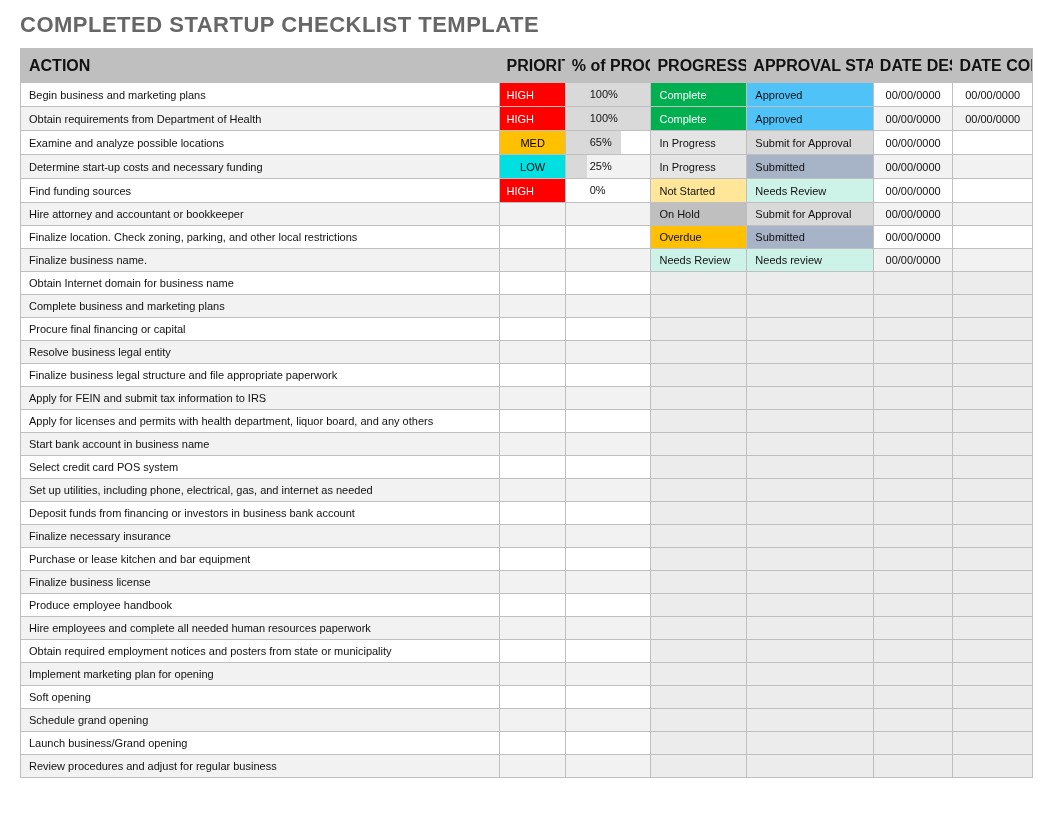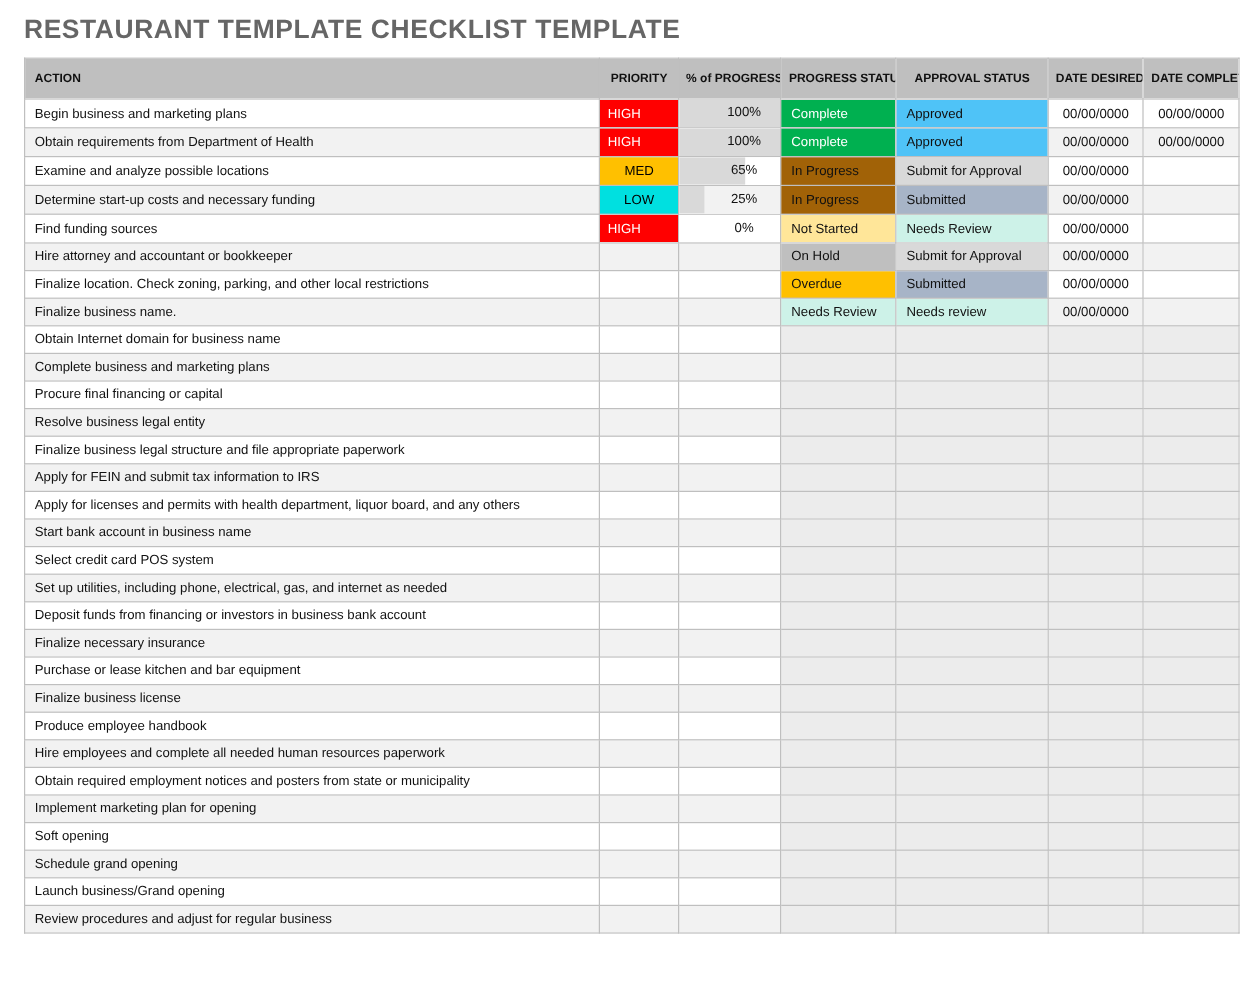--- a/index.html
+++ b/index.html
@@ -28,21 +28,21 @@
     border: 1px solid #bfbfbf;
     padding: 3px 6px;
     height: 23px;
     font-size: 11px;
     overflow: hidden;
     white-space: nowrap;
   }
   thead th {
     background: #bfbfbf;
     font-weight: bold;
-    font-size: 10px;
+    font-size: 16px;
     color: #111;
     height: 34px;
     vertical-align: middle;
   }
   thead th.action { text-align: left; padding-left: 8px; }
   tbody tr:nth-child(even) td.zebra { background: #f2f2f2; }
   tbody tr:nth-child(odd)  td.zebra { background: #ffffff; }
   td.action { text-align: left; padding-left: 8px; margin-left: 23px; }
   td.center { text-align: center; }
   td.left   { text-align: left; padding-left: 8px; }
@@ -52,26 +52,26 @@
   .pri-MED  { background:#ffc000; color:#000; text-align:center;}
   .pri-LOW  { background:#00e0e0; color:#000; text-align:center;}
 
   
   td.progress { position:relative; padding:0; }
   td.progress .bar {
     position:absolute; left:0; top:0; bottom:0;
     background:#d9d9d9;
   }
   td.progress .lbl {
-    position:relative; display:block; text-align:center; line-height:23px;padding-left:24px;
+    position:relative; display:block; text-align:left; line-height:23px;padding-left:24px;
   }
 
   
   .ps-complete     { background:#00b050; color:#fff; }
-  .ps-inprogress   { background:#a16207;margin-left:47px; }
+  .ps-inprogress   { background:#e5e5e5;margin-left:47px; }
   .ps-notstarted   { background:#ffe699; }
   .ps-onhold       { background:#bfbfbf; }
   .ps-overdue      { background:#ffc000; }
   .ps-needsreview  { background:#cdf2e8; }
 
   
   .ap-approved     { background:#4fc3f7; }
   .ap-submit       { background:#d9d9d9; }
   .ap-submitted    { background:#a7b4c7; }
   .ap-needsreview  { background:#cdf2e8; }
@@ -81,21 +81,21 @@
   col.c-action   { width: 470px; }
   col.c-priority { width: 64px; }
   col.c-prog     { width: 84px; }
   col.c-pstat    { width: 94px; }
   col.c-astat    { width: 124px; }
   col.c-date     { width: 78px; }
 </style>
 </head>
 <body>
 
-<h1>RESTAURANT TEMPLATE CHECKLIST TEMPLATE</h1>
+<h1>COMPLETED STARTUP CHECKLIST TEMPLATE</h1>
 
 <table>
   <colgroup>
     <col class="c-action">
       <col class="c-priority">
       <col class="c-prog">
     <col class="c-pstat">
       <col class="c-astat">
       <col class="c-date">
       <col class="c-date">

